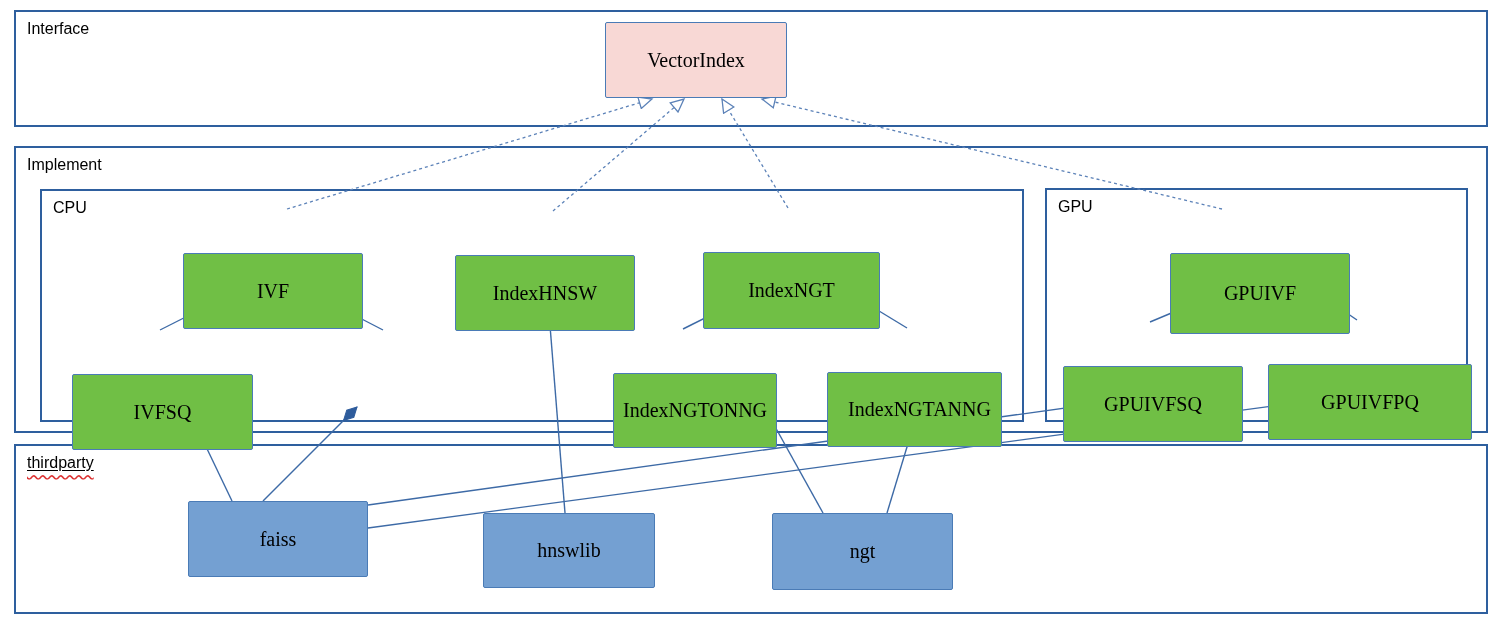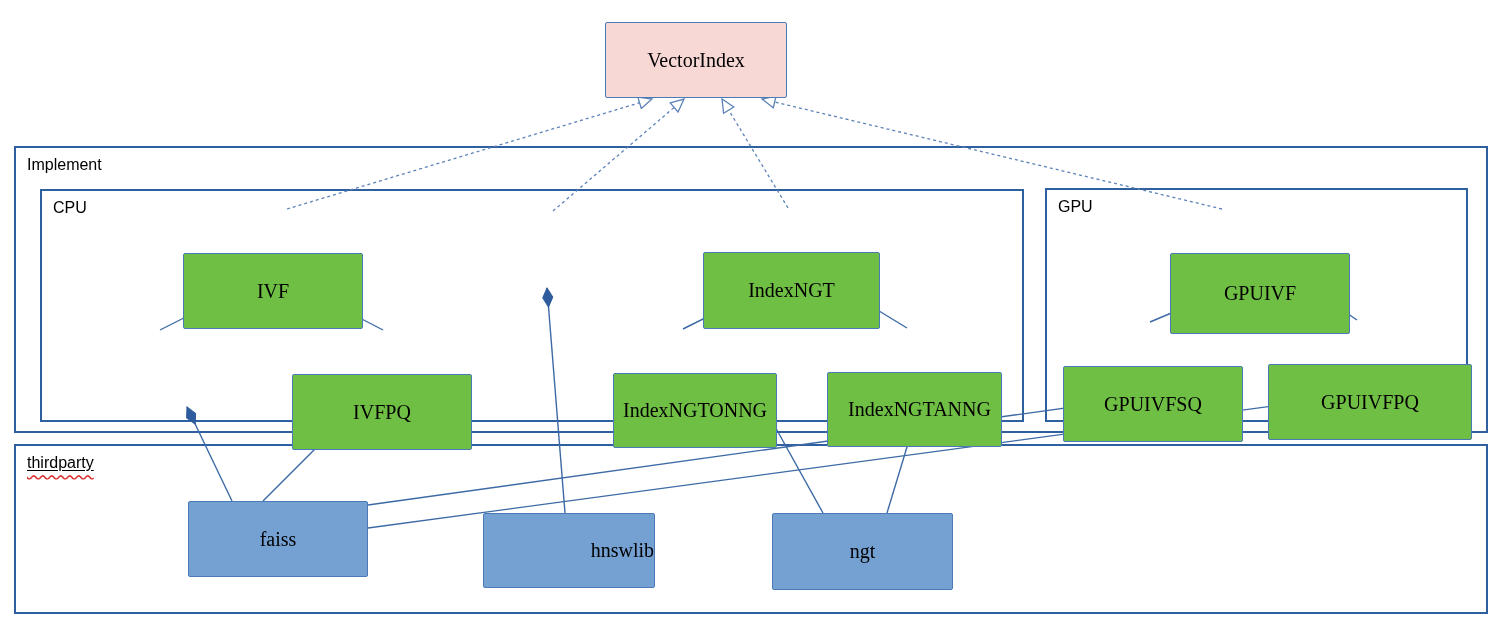--- a/index.html
+++ b/index.html
@@ -54,20 +54,23 @@
     font-size:20px;color:var(--ink);white-space:nowrap;
   }
   .kind-interface{background:var(--pink);}
   .kind-cpu,.kind-gpu{background:var(--green);margin-top:44px;}
   .kind-thirdparty{background:var(--blue);}
 </style>
 </head>
 <body>
 
 <div id="canvas">
+  <div class="group" style="left: 14px; top: 10px; width: 1474px; height: 117px;">
+      <span class="group-label"><span class="txt">Interface</span></span>
+    </div>
     <div class="group" style="left: 14px; top: 146px; width: 1474px; height: 287px;">
       <span class="group-label"><span class="txt">Implement</span></span>
     </div>
     <div class="group" style="left: 40px; top: 189px; width: 984px; height: 233px;">
       <span class="group-label"><span class="txt">CPU</span></span>
     </div>
     <div class="group" style="left: 1045px; top: 188px; width: 423px; height: 234px;">
       <span class="group-label"><span class="txt">GPU</span></span>
     </div>
     <div class="group" style="left: 14px; top: 444px; width: 1474px; height: 170px;">
@@ -104,43 +107,46 @@
         <line x1="823" y1="513" x2="763" y2="405" class="edge-compose" marker-end="url(#m-dia)"></line>
         <line x1="887" y1="513" x2="920" y2="404" class="edge-compose" marker-end="url(#m-dia)"></line>
       </g>
   </svg>
 <div class="node kind-interface" style="left: 605px; top: 22px; width: 182px; height: 76px;">
       <span class="node-label">VectorIndex</span>
     </div>
     <div class="node kind-cpu" style="left: 183px; top: 209px; width: 180px; height: 76px;">
       <span class="node-label">IVF</span>
     </div>
+    <div class="node kind-cpu" style="left: 455px; top: 211px; width: 180px; height: 76px;">
+      <span class="node-label">IndexHNSW</span>
+    </div>
     <div class="node kind-cpu" style="left: 703px; top: 208px; width: 177px; height: 77px;">
       <span class="node-label">IndexNGT</span>
     </div>
-    <div class="node kind-cpu" style="left: 292px; top: 330px; width: 180px; height: 76px;">
-      <span class="node-label">IVFPQ</span>
+    <div class="node kind-cpu" style="left: 72px; top: 330px; width: 181px; height: 76px;">
+      <span class="node-label">IVFSQ</span>
     </div>
     <div class="node kind-cpu" style="left: 613px; top: 329px; width: 164px; height: 75px;">
       <span class="node-label">IndexNGTONNG</span>
     </div>
     <div class="node kind-cpu" style="left: 827px; top: 328px; width: 175px; height: 75px; padding-left: 10px;">
       <span class="node-label">IndexNGTANNG</span>
     </div>
     <div class="node kind-gpu" style="left: 1170px; top: 209px; width: 180px; height: 81px;">
       <span class="node-label">GPUIVF</span>
     </div>
     <div class="node kind-gpu" style="left: 1063px; top: 322px; width: 180px; height: 76px;">
       <span class="node-label">GPUIVFSQ</span>
     </div>
     <div class="node kind-gpu" style="left: 1268px; top: 320px; width: 204px; height: 76px;">
       <span class="node-label">GPUIVFPQ</span>
     </div>
     <div class="node kind-thirdparty" style="left: 188px; top: 501px; width: 180px; height: 76px;">
       <span class="node-label">faiss</span>
     </div>
-    <div class="node kind-thirdparty" style="left: 483px; top: 513px; width: 172px; height: 75px; justify-content: flex-end;">
+    <div class="node kind-thirdparty" style="left: 483px; top: 513px; width: 172px; height: 75px;">
       <span class="node-label">hnswlib</span>
     </div>
     <div class="node kind-thirdparty" style="left: 772px; top: 513px; width: 181px; height: 77px;">
       <span class="node-label">ngt</span>
     </div>
   </div>
 
 </body></html>

